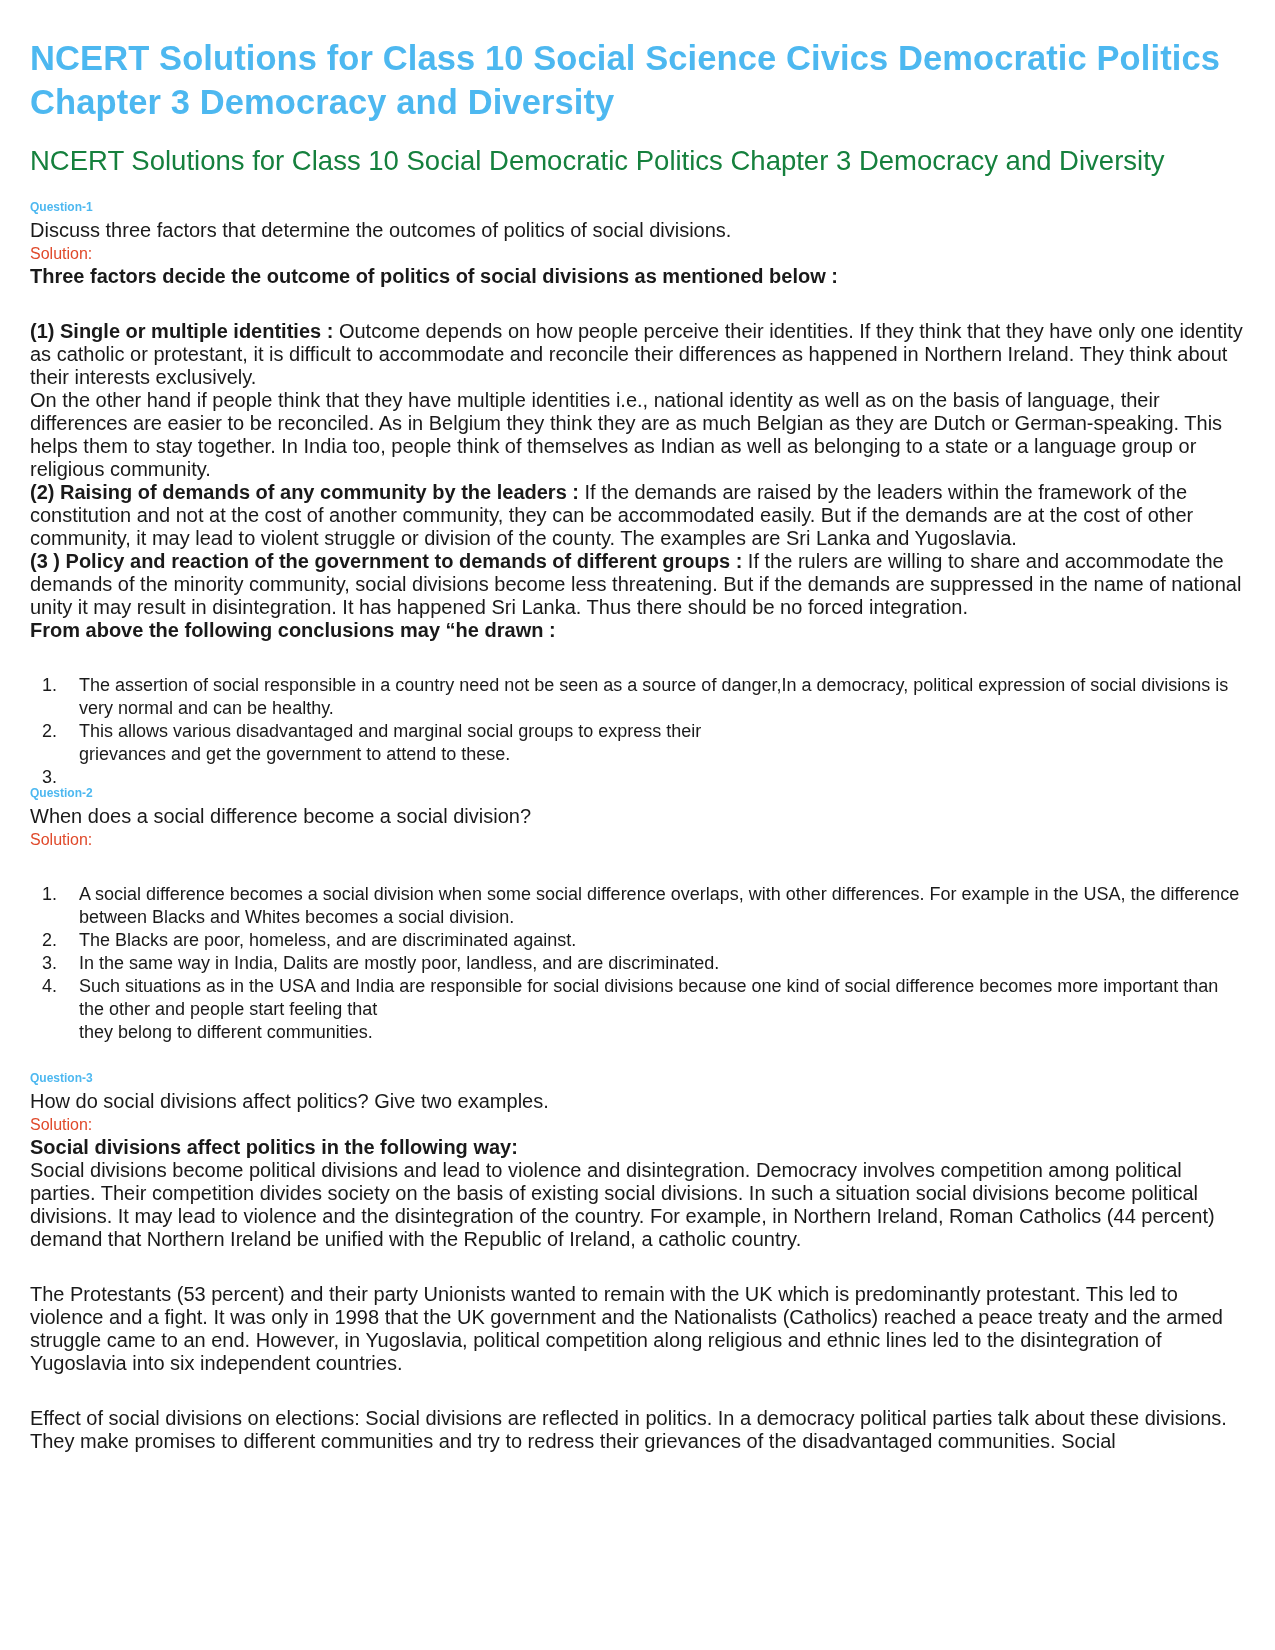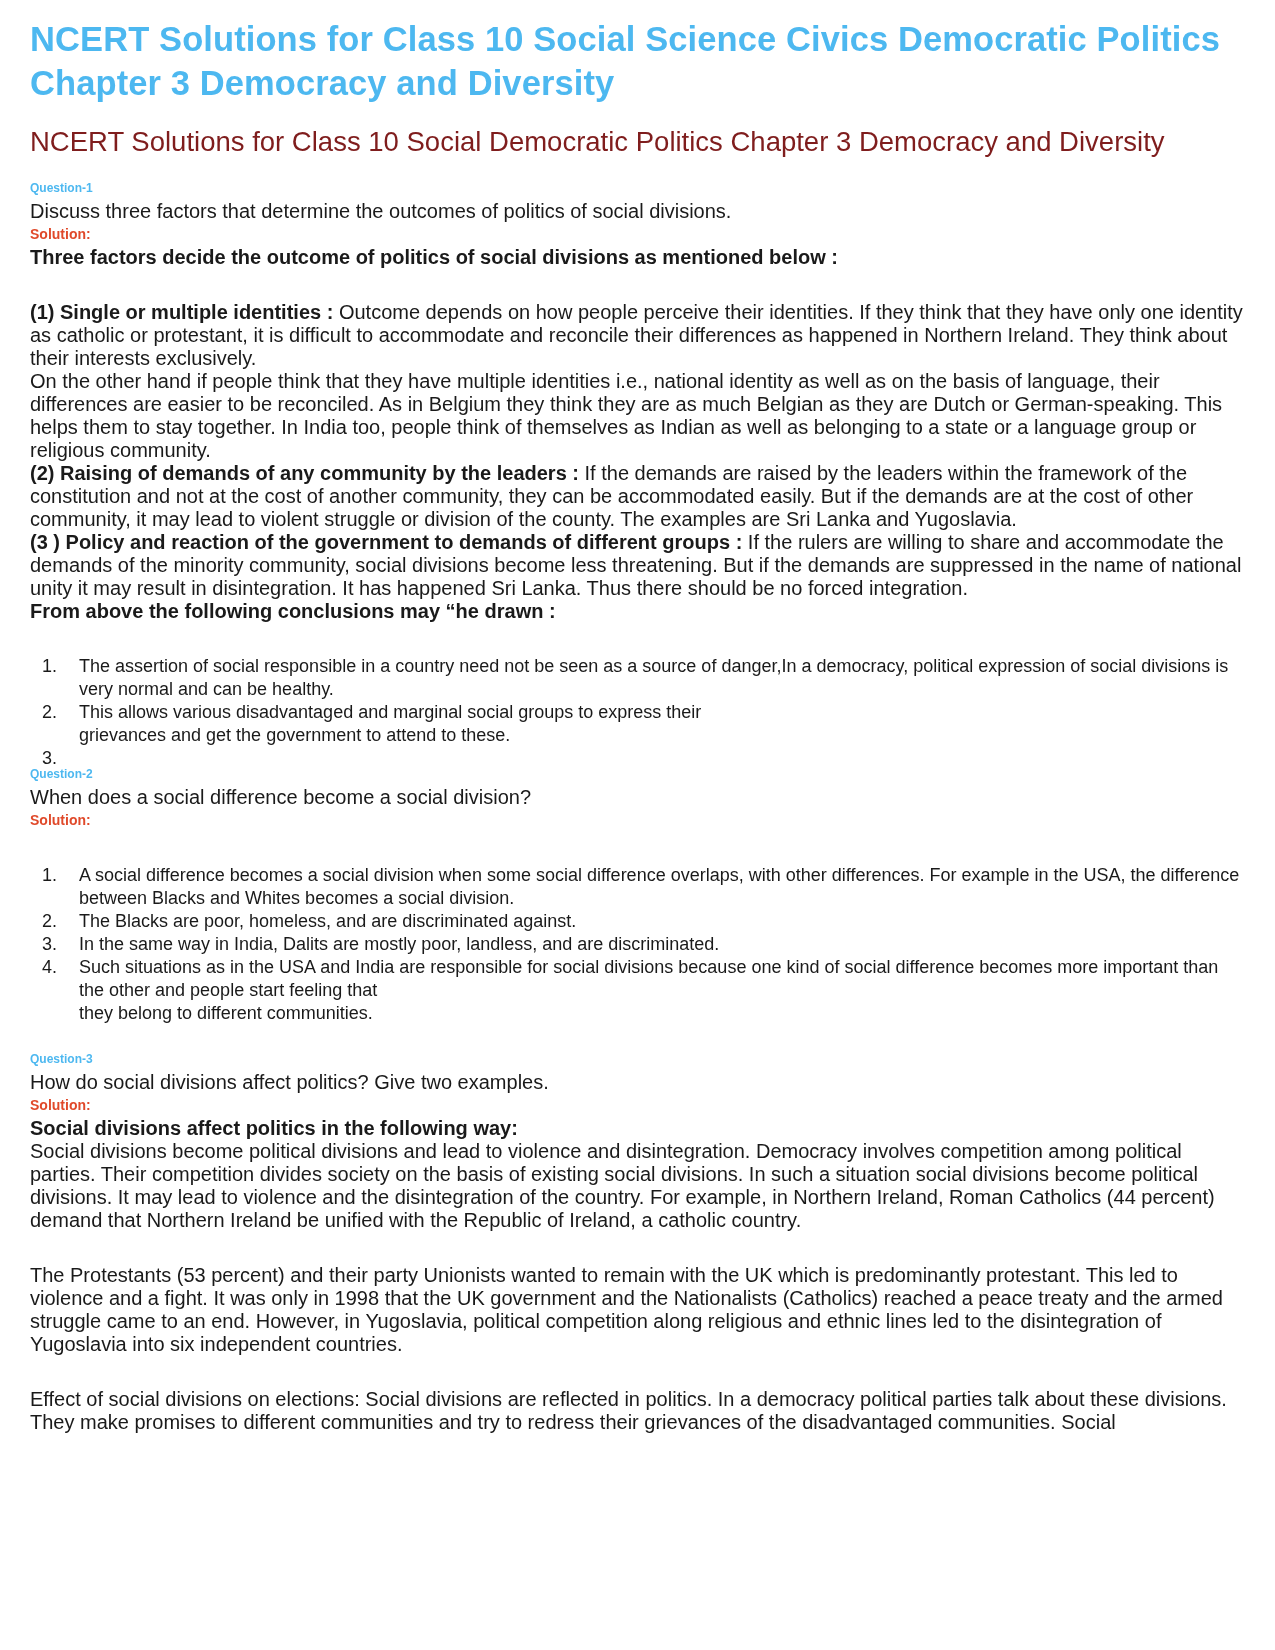--- a/index.html
+++ b/index.html
@@ -8,49 +8,49 @@
       background: #ffffff;
     }
     body {
       width: 1275px;
       height: 1650px;
       overflow: hidden;
       font-family: "Liberation Sans", sans-serif;
       color: #1a1a1a;
     }
     .page {
-      padding: 13px 30px 0 30px;
+      padding: 32px 30px 0 30px;
       box-sizing: border-box;
     }
     .main-title {
       font-family: "Liberation Sans", sans-serif;
       font-weight: bold;
       font-size: 34.5px;
       line-height: 44px;
       color: #4db8f0;
       margin: 4px 0 0 0;
       letter-spacing: 0.1px;
     }
     .sub-title {
       font-size: 27.5px;
       line-height: 34px;
       font-weight: normal;
-      color: #7f1d1d;
+      color: #15803d;
       margin: 20px 0 0 0;
     }
     .q-label {
       font-weight: bold;
       color: #4db8f0;
       font-size: 12px;
       line-height: 23px;
     }
     .sol-label {
-      font-weight: bold;
+      font-weight: normal;
       color: #e0492a;
-      font-size: 14px;
+      font-size: 16px;
       line-height: 23px;
     }
     .txt {
       font-size: 20px;
       line-height: 23px;
       margin: 0;
     }
     .bold {
       font-weight: bold;
     }

